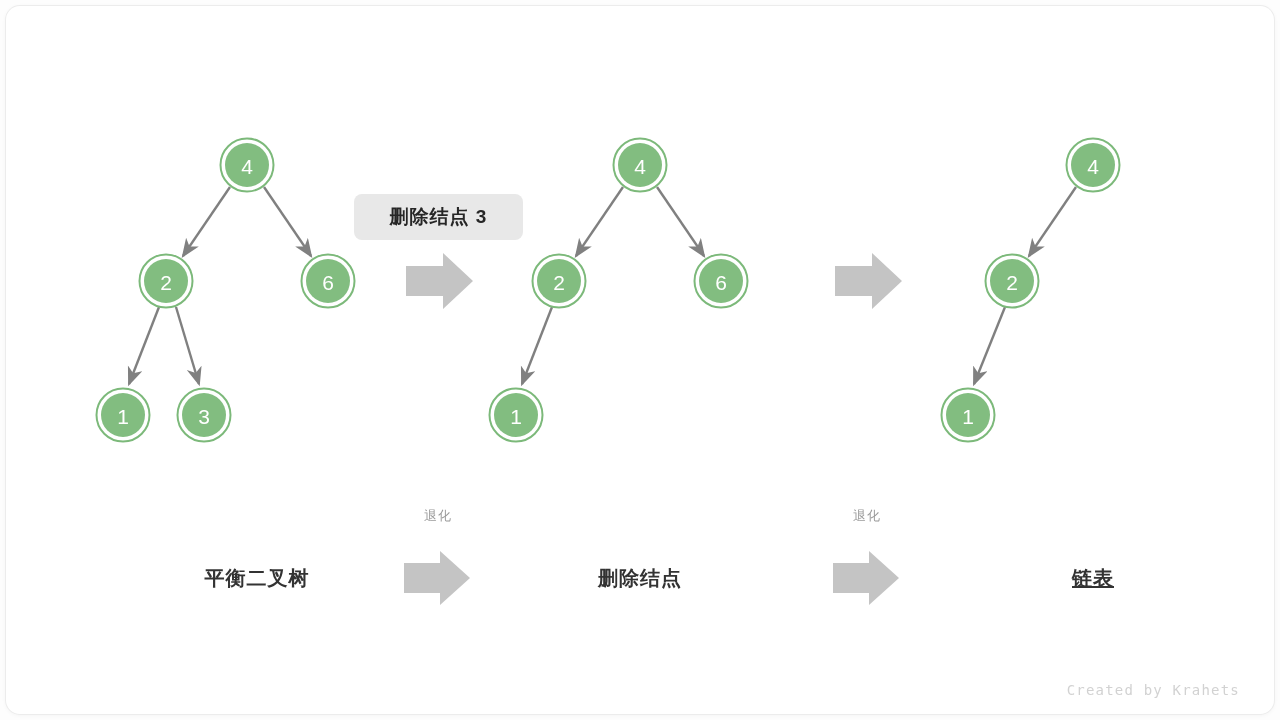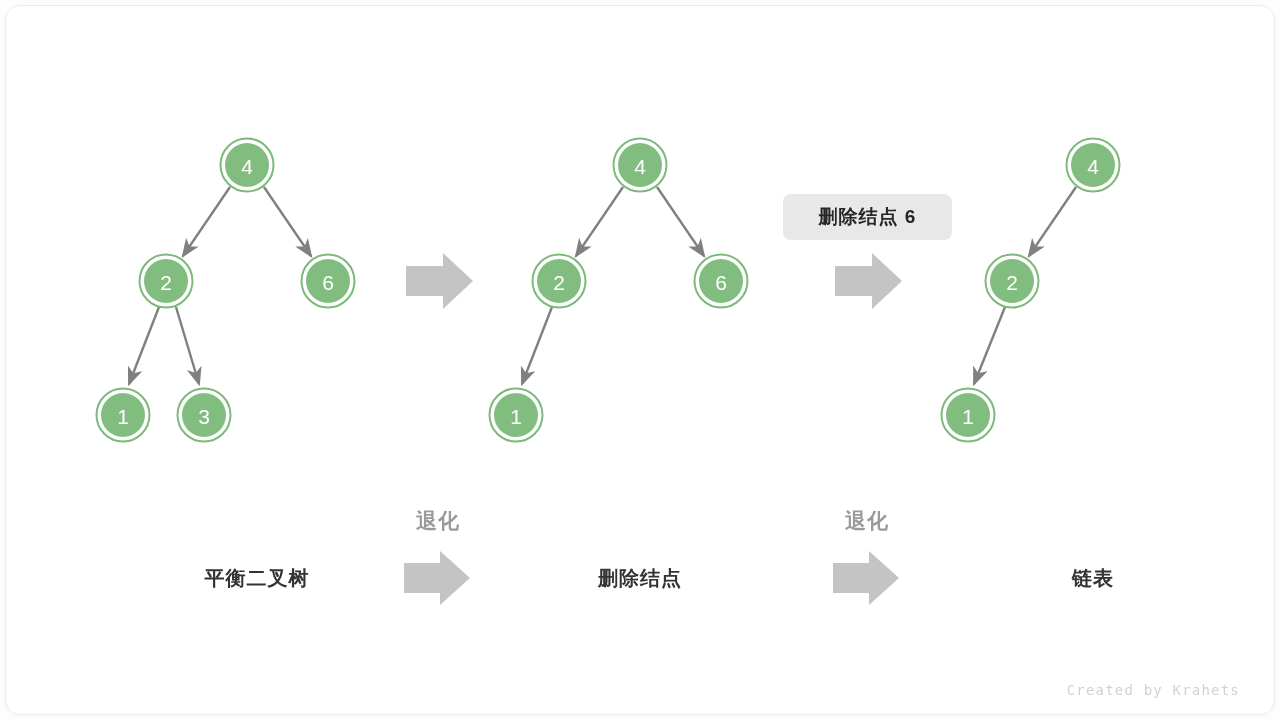--- a/index.html
+++ b/index.html
@@ -63,22 +63,22 @@
     font-size: 20px;
     font-weight: bold;
     text-align: center;
     white-space: nowrap;
     transform: translateX(-50%);
     letter-spacing: 1px;
   }
   .degen-label {
     position: absolute;
     color: #9a9a9a;
-    font-size: 21px;
-    font-weight: bold;
+    font-size: 13px;
+    font-weight: normal;
     text-align: right;
     white-space: nowrap;
     transform: translateX(-50%);
     letter-spacing: 1px;
   }
   .credit {
     position: absolute;
     right: 40px;
     bottom: 22px;
     color: #d2d2d2;
@@ -186,25 +186,25 @@
       </g>
     </g>
 
     <path d="M406,266 L443,266 L443,253 L473,281 L443,309 L443,296 L406,296 Z" fill="#c4c4c4"></path>
     <path d="M835,266 L872,266 L872,253 L902,281 L872,309 L872,296 L835,296 Z" fill="#c4c4c4"></path>
 
     <path d="M404,563 L440,563 L440,551 L470,578 L440,605 L440,593 L404,593 Z" fill="#c4c4c4"></path>
     <path d="M833,563 L869,563 L869,551 L899,578 L869,605 L869,593 L833,593 Z" fill="#c4c4c4"></path>
   </svg>
 
-  <div class="chip" style="left:783px; top:194px; width:169px; height:46px;">
-    <span>删除结点  6</span>
+  <div class="chip" style="left:354px; top:194px; width:169px; height:46px;">
+    <span>删除结点  3</span>
   </div>
 
   <div class="degen-label" style="left:438px; top:507px;">退化</div>
   <div class="degen-label" style="left:867px; top:507px;">退化</div>
 
   <div class="bottom-label" style="left:257px; top:565px;">平衡二叉树</div>
   <div class="bottom-label" style="left:640px; top:565px;">删除结点</div>
-  <div class="bottom-label" style="left:1093px; top:565px;">链表</div>
+  <div class="bottom-label" style="left:1093px; top:565px;text-decoration:underline;">链表</div>
 
   <div class="credit">Created by Krahets</div>
 </div>
 
 </body></html>

